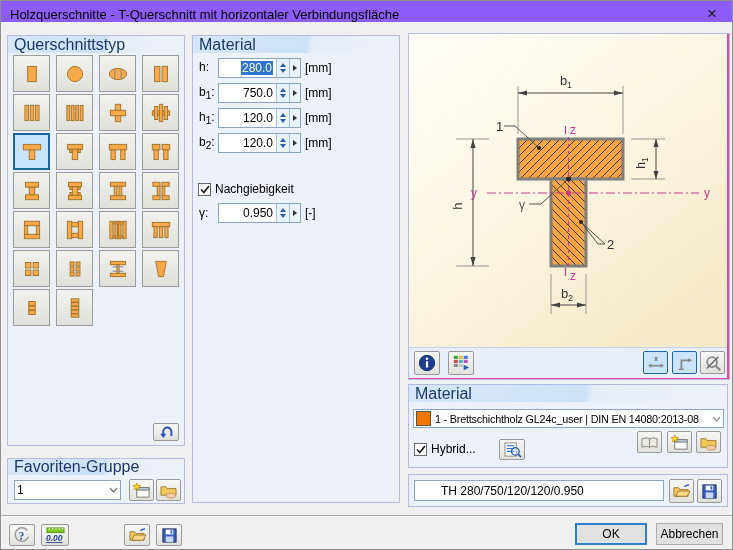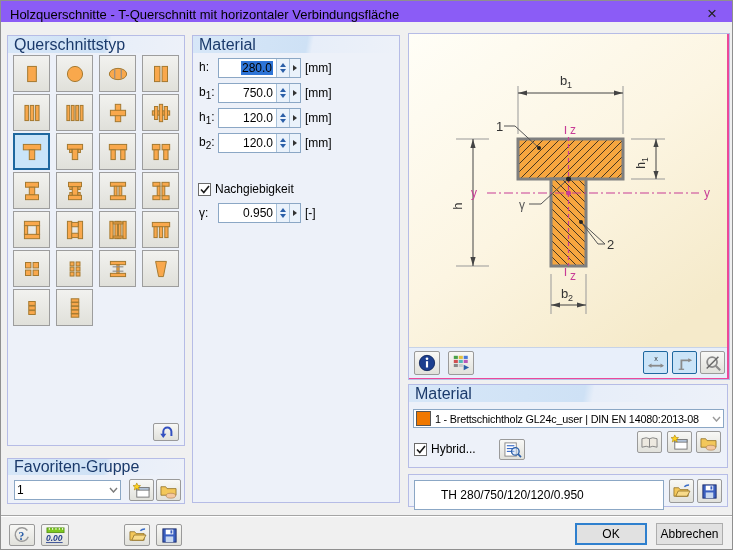--- a/index.html
+++ b/index.html
@@ -35,21 +35,21 @@
   .tbtn{position:absolute;box-sizing:border-box;background:linear-gradient(#F8F8F6,#E1E1DB);
         border:1px solid #9A9A9A;border-radius:2px;display:flex;align-items:center;
         justify-content:center;cursor:pointer;}
   .tbtn.on{background:#CBE4F8;border:1px solid #1E679F;}
   
   .prow{position:absolute;height:18px;display:flex;align-items:center;}
   .plabel{position:absolute;left:6px;font-size:12px;}
   .numgrp{position:absolute;left:25px;display:flex;height:18px;border:1px solid #8BA7C5;box-sizing:content-box;}
   .num{width:57px;background:#fff;display:flex;align-items:center;justify-content:flex-end;
        padding-right:3px;font-size:12px;box-sizing:border-box;}
-  .hl{background:#2E74D6;color:#000000;padding:0 1px;}
+  .hl{background:#2E74D6;color:#fef9c3;padding:0 1px;}
   .spin{width:12px;border-left:1px solid #A9C2DA;background:#EAF2FB;display:flex;flex-direction:column;
         align-items:center;justify-content:center;gap:2px;cursor:pointer;}
   .tri-up{width:0;height:0;border-left:3px solid transparent;border-right:3px solid transparent;
           border-bottom:4px solid #2B5FA8;}
   .tri-down{width:0;height:0;border-left:3px solid transparent;border-right:3px solid transparent;
             border-top:4px solid #2B5FA8;}
   .adv{width:10px;border-left:1px solid #A9C2DA;background:#EAF2FB;display:flex;align-items:center;
        justify-content:center;cursor:pointer;}
   .tri-right{width:0;height:0;border-top:3px solid transparent;border-bottom:3px solid transparent;
              border-left:4px solid #333;}
@@ -585,21 +585,21 @@
   </div>
   <div class="tbtn" style="left:287px;top:46px;width:25px;height:22px;">
     <svg viewBox="0 0 20 18" width="19" height="17">
       <path d="M2 5 L7 5 L8.5 7 L18 7 L18 14 L2 14 Z" fill="#F3C75A" stroke="#8A6A20" stroke-width="0.8"></path>
       <ellipse cx="12.5" cy="14.5" rx="5" ry="2.6" fill="#F4C8A0" stroke="#B08050" stroke-width="0.7"></ellipse>
     </svg>
   </div>
 </div>
 
 <div class="group" id="p-name">
-  <div class="txtfield" style="left:5px;top:5px;width:250px;height:30px;padding-left:26px;">
+  <div class="txtfield" style="left:5px;top:5px;width:250px;height:21px;padding-left:26px;">
     <span>TH 280/750/120/120/0.950</span>
   </div>
   <div class="tbtn" style="left:260px;top:4px;width:25px;height:24px;">
     <svg viewBox="0 0 20 18" width="19" height="17">
       <path d="M2 5 L7 5 L8.5 7 L17 7 L17 14 L2 14 Z" fill="#F3C75A" stroke="#8A6A20" stroke-width="0.8"></path>
       <path d="M4 14 L6.5 8.5 L19 8.5 L16 14 Z" fill="#F8DB8A" stroke="#8A6A20" stroke-width="0.8"></path>
       <path d="M13 4 A6 5 0 0 1 18 2" fill="none" stroke="#3A6CC8" stroke-width="1.6"></path>
     </svg>
   </div>
   <div class="tbtn" style="left:288px;top:4px;width:25px;height:24px;">

